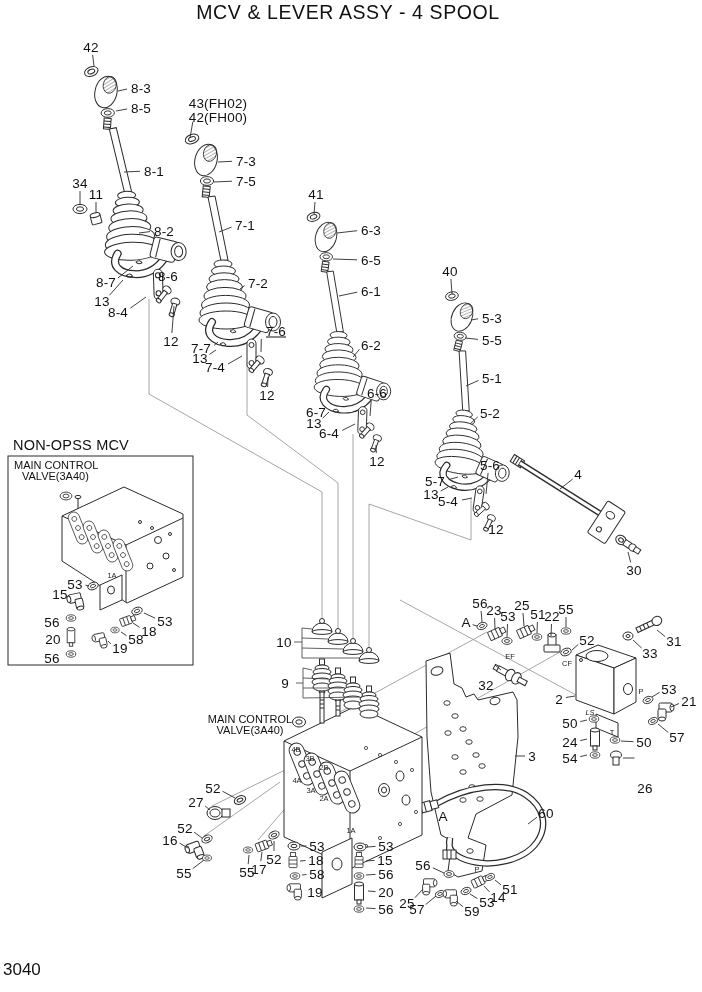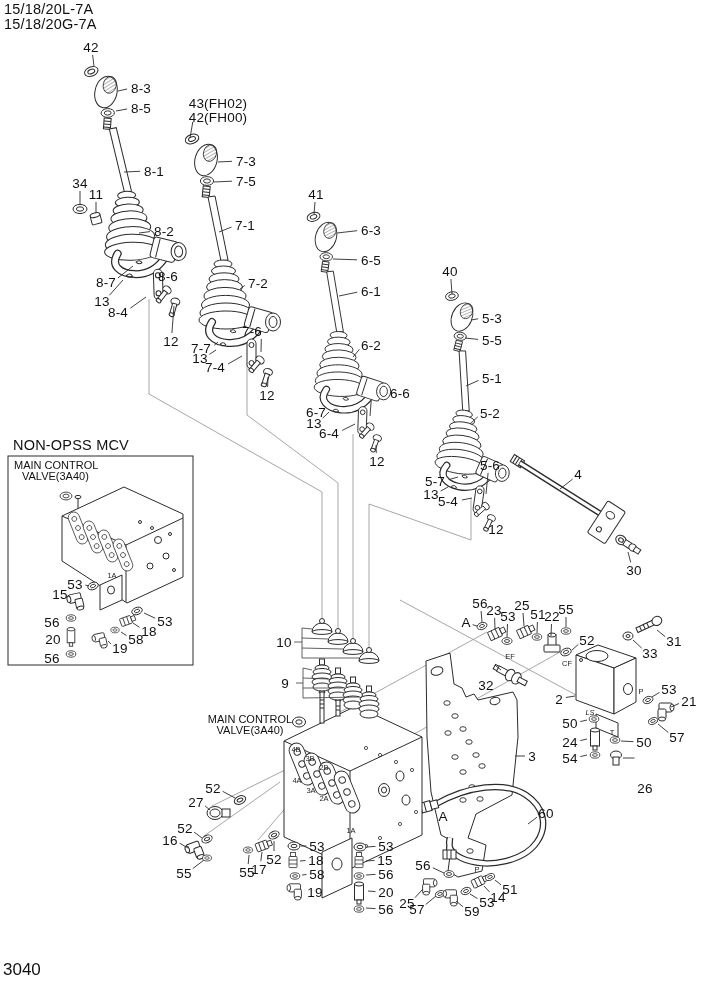--- a/index.html
+++ b/index.html
@@ -476,21 +476,21 @@
       <line x1="679.0" y1="703.5" x2="671" y2="707" stroke="#2b2b2b" stroke-width="0.9"></line>
       <line x1="580.3" y1="721.6" x2="587" y2="720" stroke="#2b2b2b" stroke-width="0.9"></line>
       <line x1="580.3" y1="740.6" x2="587" y2="739" stroke="#2b2b2b" stroke-width="0.9"></line>
       <line x1="633.5" y1="741.7" x2="621" y2="741" stroke="#2b2b2b" stroke-width="0.9"></line>
       <line x1="580.3" y1="756.6" x2="587" y2="755" stroke="#2b2b2b" stroke-width="0.9"></line>
       <line x1="634.5" y1="758.0" x2="623" y2="758" stroke="#2b2b2b" stroke-width="0.9"></line>
       <line x1="668.3" y1="732.5" x2="658" y2="724" stroke="#2b2b2b" stroke-width="0.9"></line>
       <line x1="525.0" y1="756.0" x2="515" y2="756" stroke="#2b2b2b" stroke-width="0.9"></line>
     </svg>
 
-  <div class="hdr"><span>15/18/20L-7A</span><br><span>15/18/20G-7A</span></div>
+  <div class="title">MCV &amp; LEVER ASSY - 4 SPOOL</div>
   <div class="pageno">3040</div>
 
   <div class="inset-title">NON-OPSS MCV</div>
   <div class="inset-sub">
     <div>MAIN CONTROL</div>
     <div class="l2">VALVE(3A40)</div>
   </div>
   <div class="mv-label">
     <div>MAIN CONTROL</div>
     <div>VALVE(3A40)</div>
@@ -513,30 +513,30 @@
       <div class="plabel" style="left: 371px; top: 230px;">6-3</div>
       <div class="plabel" style="left: 371px; top: 260px;">6-5</div>
       <div class="plabel" style="left: 168px; top: 276px;">8-6</div>
       <div class="plabel" style="left: 106px; top: 282px;">8-7</div>
       <div class="plabel" style="left: 102px; top: 301px;">13</div>
       <div class="plabel" style="left: 118px; top: 312px;">8-4</div>
       <div class="plabel" style="left: 258px; top: 283px;">7-2</div>
       <div class="plabel" style="left: 371px; top: 291px;">6-1</div>
       <div class="plabel" style="left: 450px; top: 271px;">40</div>
       <div class="plabel" style="left: 171px; top: 341px;">12</div>
-      <div class="plabel" style="left: 252px; top: 331px;">7-6</div>
+      <div class="plabel" style="left: 276px; top: 331px; text-decoration: underline;">7-6</div>
       <div class="plabel" style="left: 492px; top: 318px;">5-3</div>
       <div class="plabel" style="left: 201px; top: 348px;">7-7</div>
       <div class="plabel" style="left: 200px; top: 358px;">13</div>
       <div class="plabel" style="left: 215px; top: 367px;">7-4</div>
       <div class="plabel" style="left: 492px; top: 340px;">5-5</div>
       <div class="plabel" style="left: 371px; top: 345px;">6-2</div>
       <div class="plabel" style="left: 267px; top: 395px;">12</div>
       <div class="plabel" style="left: 492px; top: 378px;">5-1</div>
-      <div class="plabel" style="left: 392px; top: 393px; padding-left: 16px;">6-6</div>
+      <div class="plabel" style="left: 369px; top: 393px; padding-left: 16px;">6-6</div>
       <div class="plabel" style="left: 316px; top: 412px; text-align: right;">6-7</div>
       <div class="plabel" style="left: 314px; top: 423px;">13</div>
       <div class="plabel" style="left: 329px; top: 433px;">6-4</div>
       <div class="plabel" style="left: 490px; top: 413px;">5-2</div>
       <div class="plabel" style="left: 377px; top: 461px;">12</div>
       <div class="plabel" style="left: 490px; top: 465px;">5-6</div>
       <div class="plabel" style="left: 578px; top: 474px;">4</div>
       <div class="plabel" style="left: 435px; top: 481px;">5-7</div>
       <div class="plabel" style="left: 431px; top: 494px;">13</div>
       <div class="plabel" style="left: 448px; top: 501px;">5-4</div>

